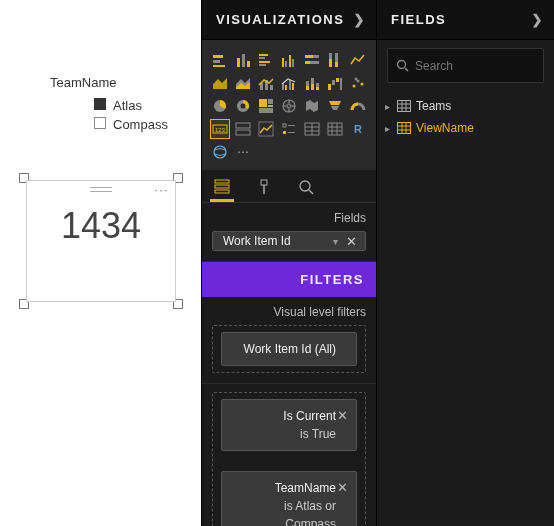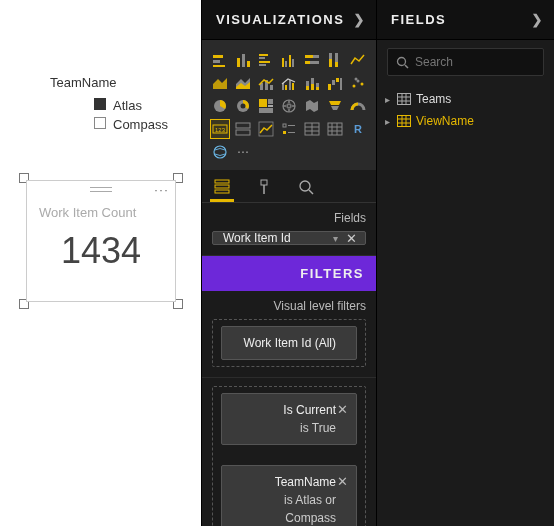--- a/index.html
+++ b/index.html
@@ -106,21 +106,21 @@
 
   .section {
     padding: 8px 10px 10px 10px;
     border-bottom: 1px solid #2c2c2c;
   }
   .section-label { color: #bbb; font-size: 12px; margin-bottom: 6px; }
   .pill {
     background: #3a3a3a;
     border: 1px solid #555;
     border-radius: 2px;
-    height: 14px;
+    height: 20px;
     display:flex; align-items:center;
     padding: 0 6px 0 10px;
     color: #eee; font-size: 12px;
   }
   .pill .spacer { flex:1; }
   .pill .arrow { color:#999; margin-right:6px; font-size:10px;}
   .pill .x { color:#ccc; cursor:pointer; font-size:13px; padding:0 2px;}
   .dashed-box {
     border: 1px dashed #555;
     border-radius: 2px;
@@ -151,21 +151,21 @@
     background: #1b1b1b;
     color:#ddd;
     display:flex; flex-direction:column;
     border-left: 1px solid #000;
   }
   .search-wrap { padding: 8px 10px; }
   .search {
     background: #111;
     border: 1px solid #333;
     border-radius: 2px;
-    height: 28px;
+    height: 35px;
     display:flex; align-items:center;
     padding: 0 8px;
     color:#888;
   }
   .search svg { margin-right:6px; flex-shrink:0;}
   .search input {
     flex:1; background:transparent; border:none; outline:none;
     color:#ddd; font-size:12px;
   }
   .tree { padding: 4px 8px; }
@@ -202,21 +202,20 @@
   <div class="card-wrap">
     <div class="sel-corner tl"></div>
     <div class="sel-corner tr"></div>
     <div class="sel-corner bl"></div>
     <div class="sel-corner br"></div>
     <div class="card">
       <div class="card-header">
         <div class="card-grip"></div>
         <div class="card-more">···</div>
       </div>
-      <div class="card-subtitle">Work Item Count</div>
       <div class="card-number">1434</div>
     </div>
   </div>
 </div>
 
 <div class="viz-pane">
   <div class="pane-header">
     <span>VISUALIZATIONS</span>
     <span class="chev">❯</span>
   </div>

